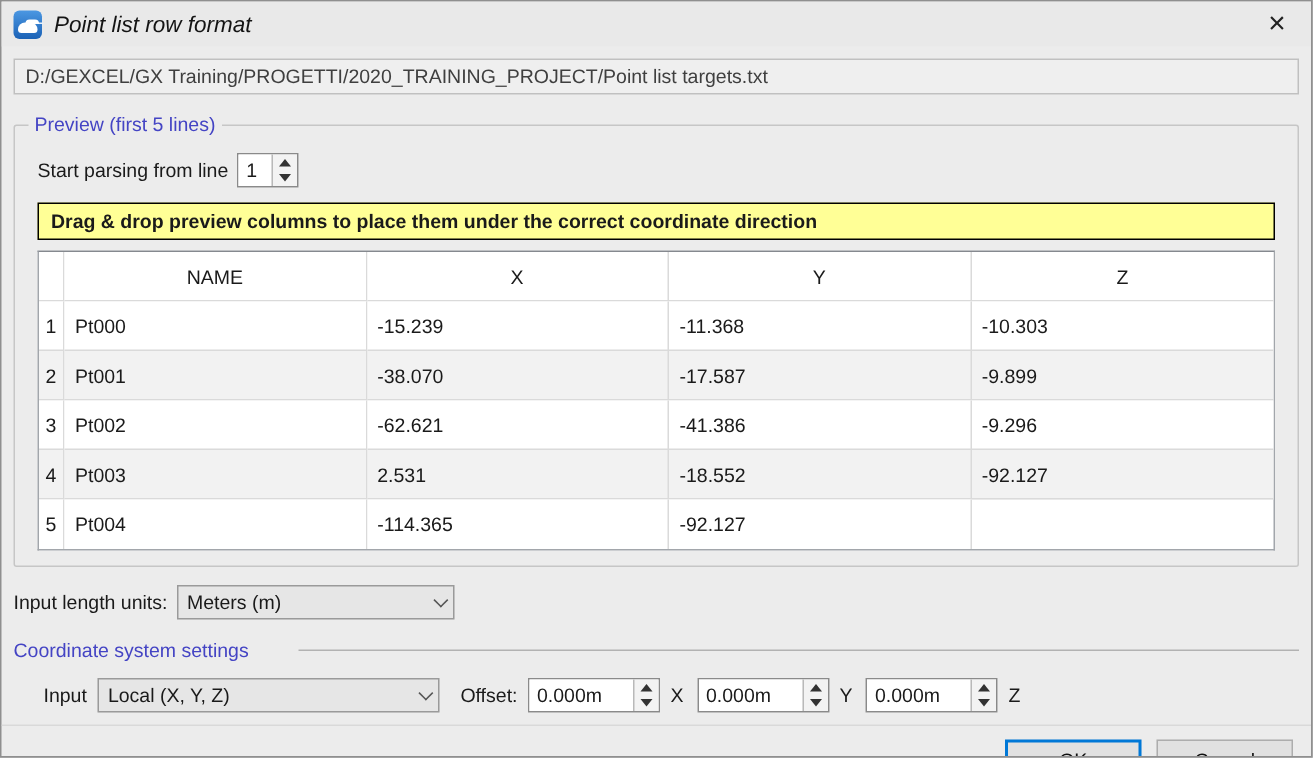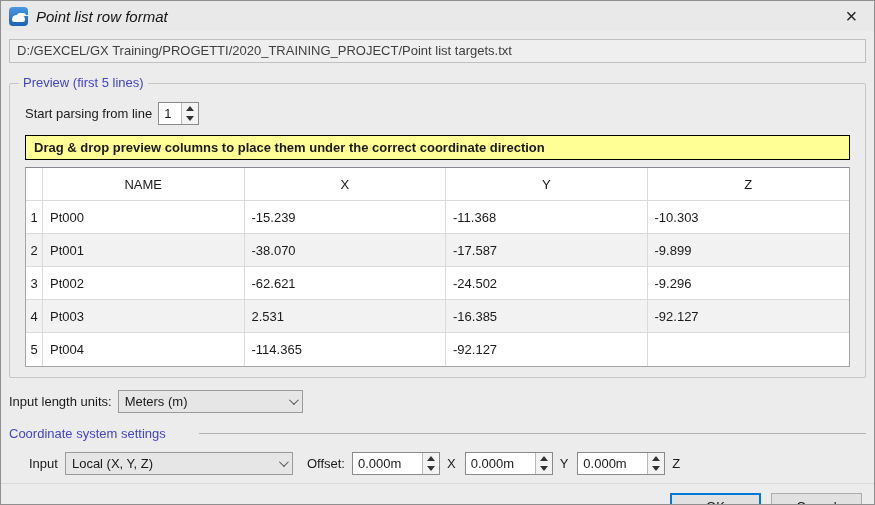--- a/index.html
+++ b/index.html
@@ -125,27 +125,27 @@
 
         <div class="cell rownum alt">2</div>
         <div class="cell alt">Pt001</div>
         <div class="cell alt">-38.070</div>
         <div class="cell alt">-17.587</div>
         <div class="cell alt">-9.899</div>
 
         <div class="cell rownum">3</div>
         <div class="cell">Pt002</div>
         <div class="cell">-62.621</div>
-        <div class="cell">-24.502</div>
+        <div class="cell">-41.386</div>
         <div class="cell">-9.296</div>
 
         <div class="cell rownum alt">4</div>
         <div class="cell alt">Pt003</div>
         <div class="cell alt">2.531</div>
-        <div class="cell alt">-16.385</div>
+        <div class="cell alt">-18.552</div>
         <div class="cell alt">-92.127</div>
 
         <div class="cell rownum lastrow">5</div>
         <div class="cell lastrow">Pt004</div>
         <div class="cell lastrow">-114.365</div>
         <div class="cell lastrow">-92.127</div>
       </div>
     </div>
 
     <div class="units-row">

